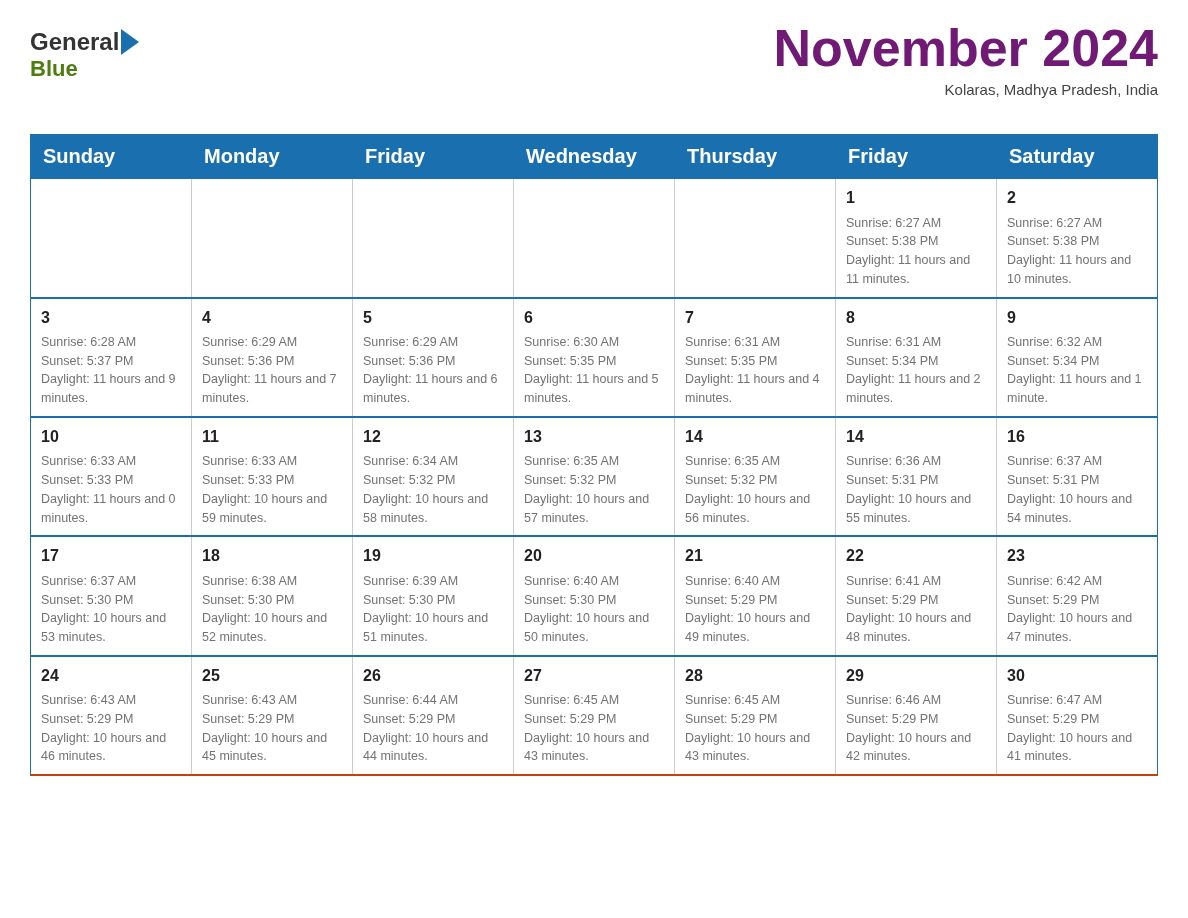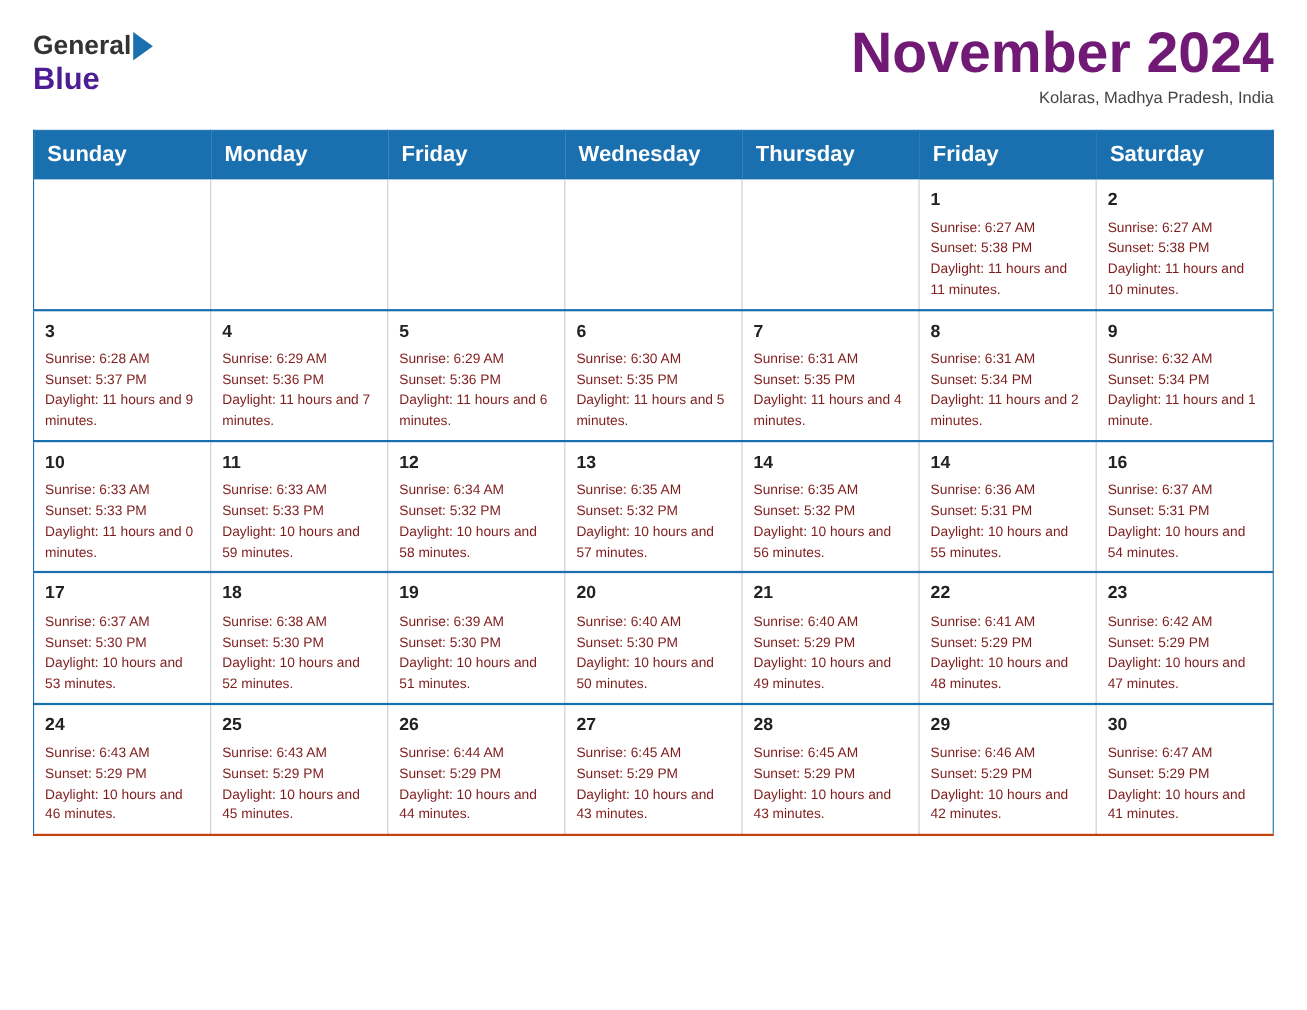--- a/index.html
+++ b/index.html
@@ -7,21 +7,21 @@
       font-family: Arial, Helvetica, sans-serif;
       background: #ffffff;
       padding: 20px 30px;
       width: 1188px;
       min-height: 918px;
     }
     .header {
       display: flex;
       align-items: flex-start;
       justify-content: space-between;
-      margin-bottom: 20px;
+      margin-bottom: 36px;
     }
     .logo {
       display: flex;
       align-items: center;
       margin-top: 8px;
     }
     .logo-group {
       display: flex;
       flex-direction: column;
       align-items: flex-start;
@@ -82,21 +82,21 @@
     }
     .day-number {
       font-size: 16px;
       font-weight: bold;
       color: #222;
       display: block;
       margin-bottom: 4px;
     }
     .day-info {
       font-size: 12.5px;
-      color: #7f1d1d;
+      color: #737373;
       line-height: 1.5;
     }
     .empty-cell {
       background: #fff;
     }
     .calendar tbody tr:last-child {
       border-bottom: 2px solid #c2410c;
     }
   </style>
 </head>
@@ -105,21 +105,21 @@
 <div class="header">
   <div class="logo">
     <div class="logo-group">
       <div class="logo-line1">
         <span style="font-size:24px;font-weight:bold;color:#333;font-family:Arial;">General</span>
         <svg width="26" height="26" viewBox="0 0 26 26" style="margin-left:2px;">
           <polygon points="0,0 18,13 0,26" fill="#1a6faf"></polygon>
         </svg>
       </div>
       <div>
-        <span style="font-size:28px;font-weight:bold;color:#4c1d95;font-family:Arial;">Blue</span>
+        <span style="font-size:22px;font-weight:bold;color:#4d7c0f;font-family:Arial;">Blue</span>
       </div>
     </div>
   </div>
   <div class="title-section">
     <h1>November 2024</h1>
     <h2>Kolaras, Madhya Pradesh, India</h2>
   </div>
 </div>
 
 <table class="calendar">

